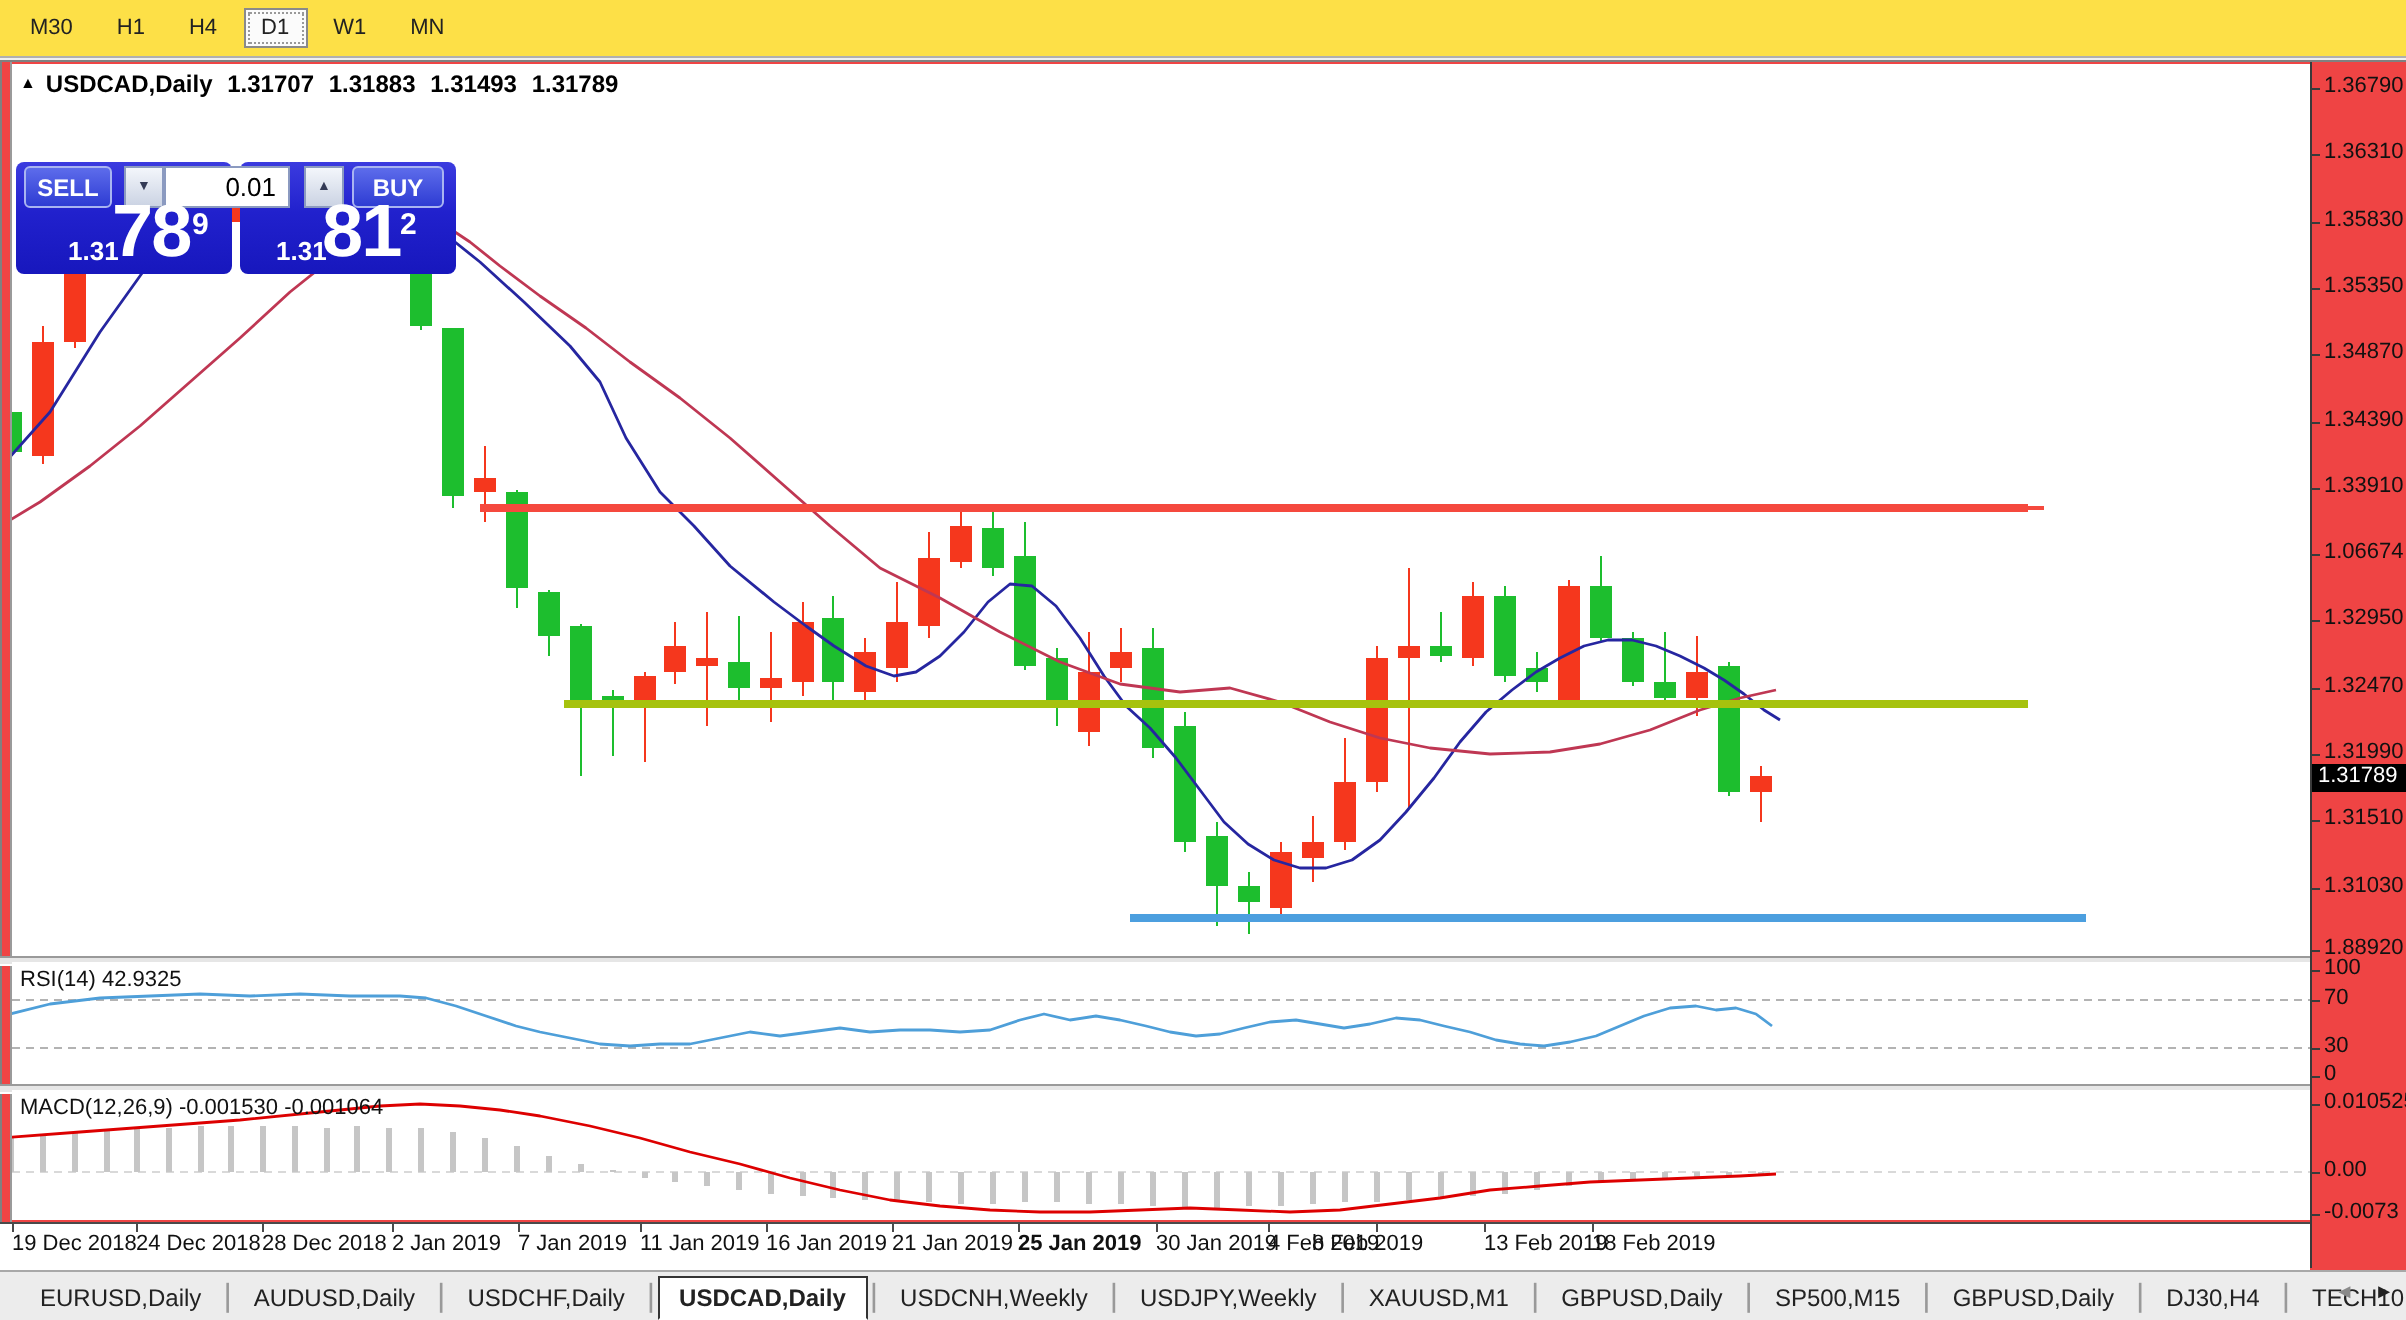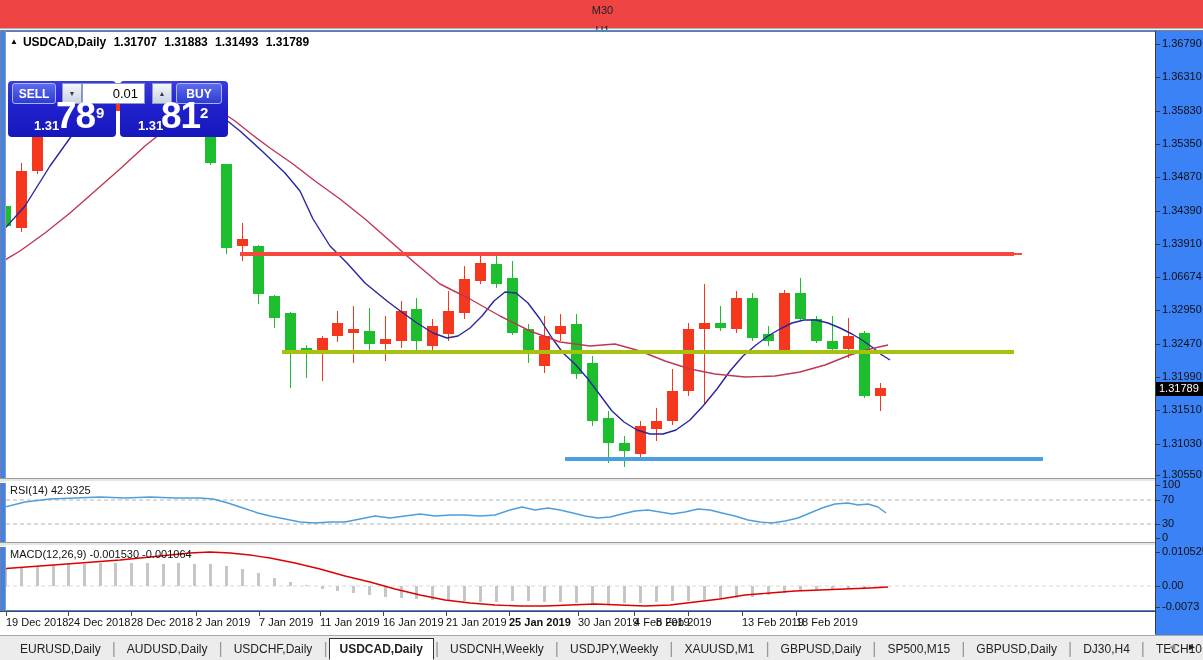--- a/index.html
+++ b/index.html
@@ -1,25 +1,25 @@
 <!DOCTYPE html>
 <html><head>
 <meta charset="utf-8">
 <style>
   html,body{margin:0;padding:0;}
   body{width:1203px;height:660px;position:relative;background:#f0f0f0;
        font-family:"Liberation Sans","DejaVu Sans",sans-serif;overflow:hidden;
        -webkit-font-smoothing:antialiased;}
   
-  #topbar{position:absolute;left:0;top:0;width:1203px;height:29px;background:#ef4444;
-          border-bottom:1px solid #b0b0b0;display:flex;align-items:center;padding-left:6px;box-sizing:border-box;flex-direction:column;}
+  #topbar{position:absolute;left:0;top:0;width:1203px;height:29px;background:#fde047;
+          border-bottom:1px solid #b0b0b0;display:flex;align-items:center;padding-left:6px;box-sizing:border-box;}
   .tf-tab{font-size:11px;color:#222;padding:3px 8px;margin-right:4px;border:1px solid transparent;cursor:default;}
   .tf-tab.active{background:#fbfbfb;border:1px solid #8a8a8a;outline:1px dotted #999;outline-offset:-3px;}
   
-  #win{position:absolute;left:0;top:30px;width:1203px;height:630px;background:#3b82f6;border-top:1px solid #808080;}
+  #win{position:absolute;left:0;top:30px;width:1203px;height:630px;background:#ef4444;border-top:1px solid #808080;}
   .vline{position:absolute;top:0;height:630px;width:1px;background:#808080;}
   #axis-sep{position:absolute;left:1155px;top:0;height:603px;width:1px;background:#3a3a3a;}
   
   #main-svg{position:absolute;left:6px;top:1px;}
   #rsi-svg{position:absolute;left:6px;top:450px;}
   #macd-svg{position:absolute;left:6px;top:514px;}
   .groove{position:absolute;left:0;width:1155px;height:3px;background:#e6e6e6;border-top:1px solid #9a9a9a;border-bottom:1px solid #fff;}
   .pane-label{position:absolute;font-size:11px;color:#111;z-index:3;}
   
   #hdr{position:absolute;left:10px;top:4px;font-size:12px;font-weight:600;color:#000;z-index:4;letter-spacing:0px;}
@@ -317,21 +317,21 @@
       <div class="ax-lbl" style="top: 272px;">1.32950</div>
       <div class="ax-tick" style="top: 313px;"></div>
       <div class="ax-lbl" style="top: 306px;">1.32470</div>
       <div class="ax-tick" style="top: 346px;"></div>
       <div class="ax-lbl" style="top: 339px;">1.31990</div>
       <div class="ax-tick" style="top: 379px;"></div>
       <div class="ax-lbl" style="top: 372px;">1.31510</div>
       <div class="ax-tick" style="top: 413px;"></div>
       <div class="ax-lbl" style="top: 406px;">1.31030</div>
       <div class="ax-tick" style="top: 444px;"></div>
-      <div class="ax-lbl" style="top: 437px;">1.30550</div>
+      <div class="ax-lbl" style="top: 437px;">1.88920</div>
       <div class="ax-tick" style="top: 454px;"></div>
       <div class="ax-lbl" style="top: 447px;">100</div>
       <div class="ax-tick" style="top: 469px;"></div>
       <div class="ax-lbl" style="top: 462px;">70</div>
       <div class="ax-tick" style="top: 493px;"></div>
       <div class="ax-lbl" style="top: 486px;">30</div>
       <div class="ax-tick" style="top: 507px;"></div>
       <div class="ax-lbl" style="top: 500px;">0</div>
       <div class="ax-tick" style="top: 521px;"></div>
       <div class="ax-lbl" style="top: 514px;">0.010525</div>

